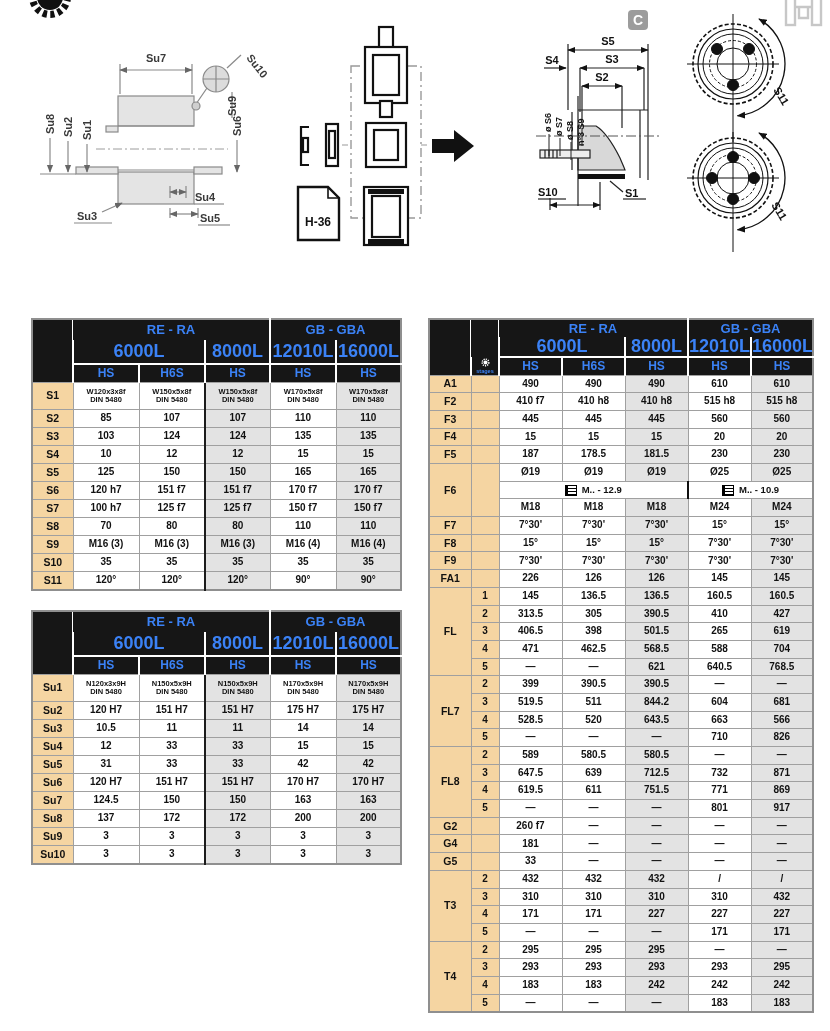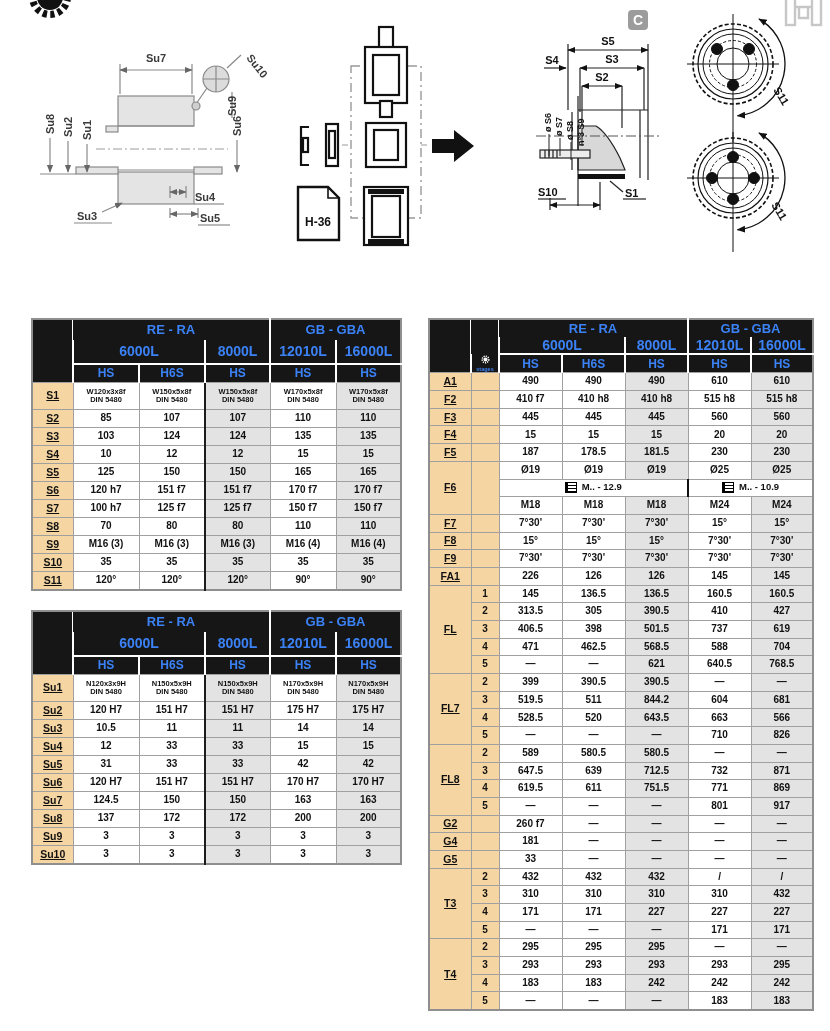--- a/index.html
+++ b/index.html
@@ -9,29 +9,29 @@
 
   table{border-collapse:collapse;table-layout:fixed;position:absolute;background:#fff;
         border:2px solid #8f8f8f;}
   td{border:1px solid #a0a0a0;text-align:center;vertical-align:middle;padding:0;
      font-weight:bold;font-size:10px;color:#111;height:17px;overflow:hidden;line-height:1.05;}
   #table-main td{height:16.7px;}
 
   
   td.hdr{background:#161616;color:#3b82f6;border:0;}
   td.hr1{height:20px;font-size:13px;}
-  td.hr2{height:23px;font-size:14px;text-align:center;}
+  td.hr2{height:23px;font-size:18px;text-align:center;}
   td.hr3{height:17px;font-size:12px;}
   td.wl{border-left:2px solid #fff;}
   td.wt{border-top:2px solid #fff;}
   td.stagehead{font-size:5.5px;line-height:1;padding-top:1px;}
   td.stagehead .stx{display:block;margin-top:1px;}
 
   td.label,td.stage{background:#f5d5a2;}
-  td.label{font-size:10.5px;text-decoration:underline;}
+  td.label{font-size:10.5px;}
   td.shade{background:#e3e3e3;}
   td.hv{border-left:2px solid #1c1c1c;}
   tr.tallrow td{height:26px;}
   tr.tallrow td.val{font-size:7.5px;line-height:8.5px;white-space:pre-line;}
   td.spancell{background:#fff;font-size:9.5px;border-radius:6px;}
   td.spancell.hv{border-left:2px solid #111;margin-left:24px;}
 
   .bolt{display:inline-block;width:8px;height:9px;border:1px solid #000;border-left:3px solid #000;
         background:repeating-linear-gradient(0deg,#000 0 1px,transparent 1px 3px);
         vertical-align:middle;margin-right:5px;}
@@ -603,21 +603,21 @@
           <td class="val">305</td>
           <td class="val shade">390.5</td>
           <td class="val">410</td>
           <td class="val shade">427</td>
         </tr>
         <tr>
           <td class="stage">3</td>
           <td class="val">406.5</td>
           <td class="val">398</td>
           <td class="val shade">501.5</td>
-          <td class="val">737</td>
+          <td class="val">265</td>
           <td class="val shade">619</td>
         </tr>
         <tr>
           <td class="stage">4</td>
           <td class="val">471</td>
           <td class="val">462.5</td>
           <td class="val shade">568.5</td>
           <td class="val">588</td>
           <td class="val shade">704</td>
         </tr>

